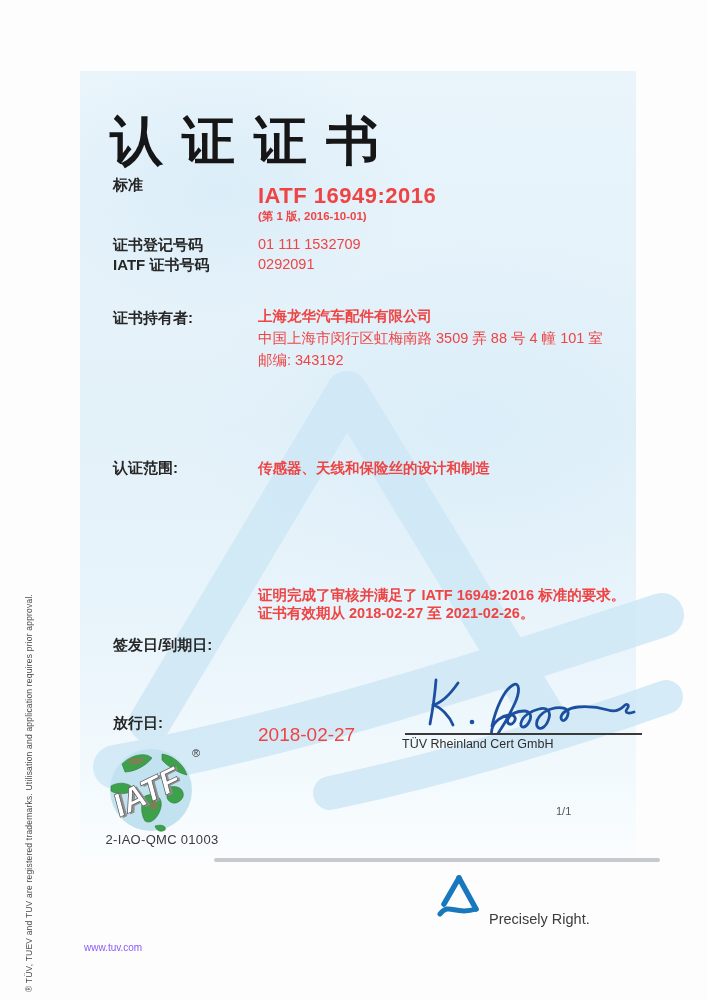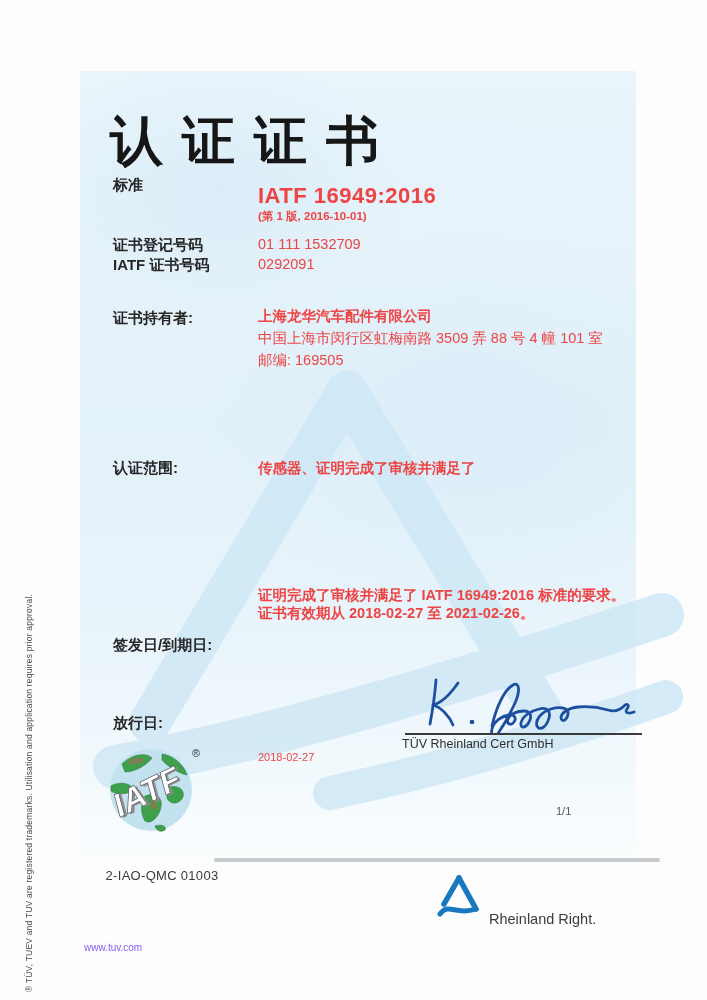--- a/index.html
+++ b/index.html
@@ -32,21 +32,21 @@
 
   .sig-line { position:absolute; left:405px; top:733px; width:237px; height:2px; background:#3a3a3a; }
   .sig-org  { position:absolute; left:402px; top:737px; width:240px; text-align:left;
               font-size:12.5px; color:#2e2e2e; white-space:nowrap; }
   .sig-addr { position:absolute; left:402px; top:751px; width:240px; text-align:right;
               font-size:12.5px; color:#2e2e2e; white-space:nowrap; }
   .signature { position:absolute; left:420px; top:668px; }
 
   .iatf-logo { position:absolute; left:104px; top:744px; }
   .iatf-code { position:absolute; left:92px; top:832px; width:140px; text-align:center;
-               font-size:13px; color:#3a3a3a; letter-spacing:.3px;margin-top:36px; }
+               font-size:13px; color:#3a3a3a; letter-spacing:.3px; }
   .page-num  { position:absolute; left:556px; top:805px; font-size:11px; color:#555; }
 
   .scan-line { position:absolute; left:214px; top:858px; width:446px; height:4px;
                background:#99a0a2; opacity:.55; border-radius:2px; }
 
   .website { position:absolute; left:84px; top:942px; font-size:10px; color:#8b5cf6; }
   .tuv-logo { position:absolute; left:436px; top:872px; }
   .brand { position:absolute; left:487px; top:882px; font-size:23px; color:#3c3c3c; white-space:nowrap; }
   .brand .bb { font-weight:bold; }
   .brand sup { font-size:10px; vertical-align:18px; }
@@ -81,32 +81,32 @@
     <div class="val std-note">(第 1 版, 2016-10-01)</div>
 
     <div class="lbl" style="top:236px">证书登记号码</div>
     <div class="val" style="top:236px">01 111 1532709</div>
     <div class="lbl" style="top:256px">IATF 证书号码</div>
     <div class="val" style="top:256px">0292091</div>
 
     <div class="lbl" style="top:309px">证书持有者:</div>
     <div class="val b" style="top:307px">上海龙华汽车配件有限公司</div>
     <div class="val" style="top:329px">中国上海市闵行区虹梅南路 3509 弄 88 号 4 幢 101 室</div>
-    <div class="val" style="top:351px">邮编: 169505</div>
+    <div class="val" style="top:351px">邮编: 343192</div>
 
     <div class="lbl" style="top:459px">认证范围:</div>
-    <div class="val b" style="top:459px">传感器、证明完成了审核并满足了</div>
+    <div class="val b" style="top:459px">传感器、天线和保险丝的设计和制造</div>
 
     <div class="val b" style="top:586px">证明完成了审核并满足了 IATF 16949:2016 标准的要求。</div>
 
     <div class="lbl" style="top:636px">签发日/到期日:</div>
     <div class="val b" style="top:604px">证书有效期从 2018-02-27 至 2021-02-26。</div>
 
     <div class="lbl" style="top:714px">放行日:</div>
-    <div class="val" style="top:751px; font-size:11px">2018-02-27</div>
+    <div class="val" style="top:724px; font-size:19px">2018-02-27</div>
 
     <svg class="signature" width="235" height="66" viewBox="0 0 235 66">
       <g fill="none" stroke="#1d4fa1" stroke-width="2.8" stroke-linecap="round" stroke-linejoin="round">
         <path d="M16,12 C15,26 13,40 10,56"></path>
         <path d="M38,15 C29,28 21,35 13,37 C21,39 30,49 33,57"></path>
         <path d="M72,58 C76,40 84,22 93,17 C100,13 100,24 95,35 C89,48 83,58 79,64 C75,71 70,70 72,61 C74,53 82,48 89,47 C94,46 97,50 94,54 C91,58 86,56 88,51 C90,46 97,43 104,43 C111,43 112,49 109,54 C106,60 100,61 101,55 C102,49 110,43 119,41 C127,39 131,43 129,50 C127,58 120,64 117,58 C115,52 121,44 131,41 C141,38 149,40 148,46 C147,52 142,55 141,50 C141,45 148,40 158,39 C170,38 181,40 188,42 C194,44 200,42 204,38 C207,35 210,37 207,41 C204,45 209,46 214,44"></path>
       </g>
       <circle cx="52" cy="54" r="2.3" fill="#1d4fa1"></circle>
     </svg>
     <div class="sig-line"></div>
@@ -140,18 +140,18 @@
 
     <div class="website">www.tuv.com</div>
 
     <svg class="tuv-logo" width="46" height="50" viewBox="0 0 46 50">
       <g fill="none" stroke="#1878be" stroke-linecap="round">
         <path d="M23,6 L40,37" stroke-width="5.5"></path>
         <path d="M23,6 L8,32" stroke-width="5.5"></path>
         <path d="M4,42 C13,30 19,44 40,37" stroke-width="5"></path>
       </g>
     </svg>
-    <div class="tagline">Rheinland Right.</div>
+    <div class="tagline">Precisely Right.</div>
 
     <div class="side-note">® TÜV, TUEV and TUV are registered trademarks. Utilisation and application requires prior approval.</div>
 
   </div>
 </div>
 
 </body></html>

